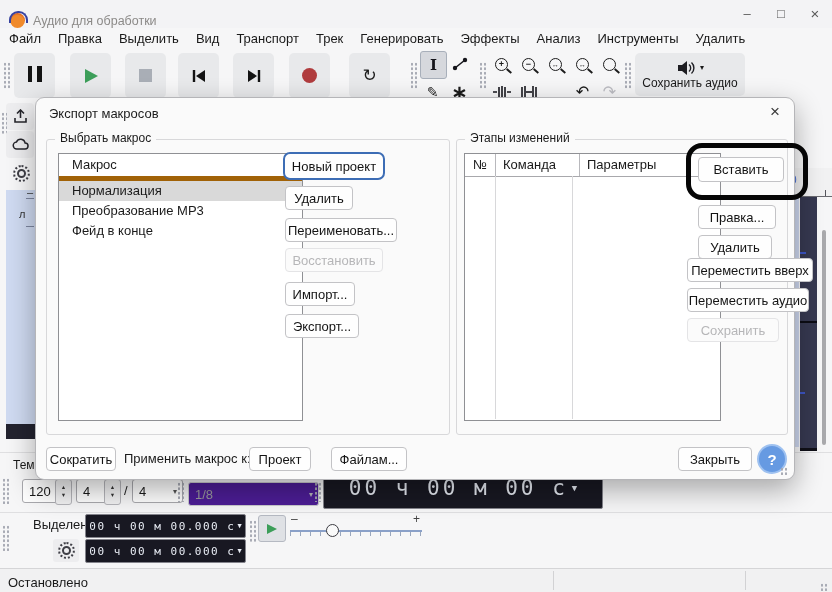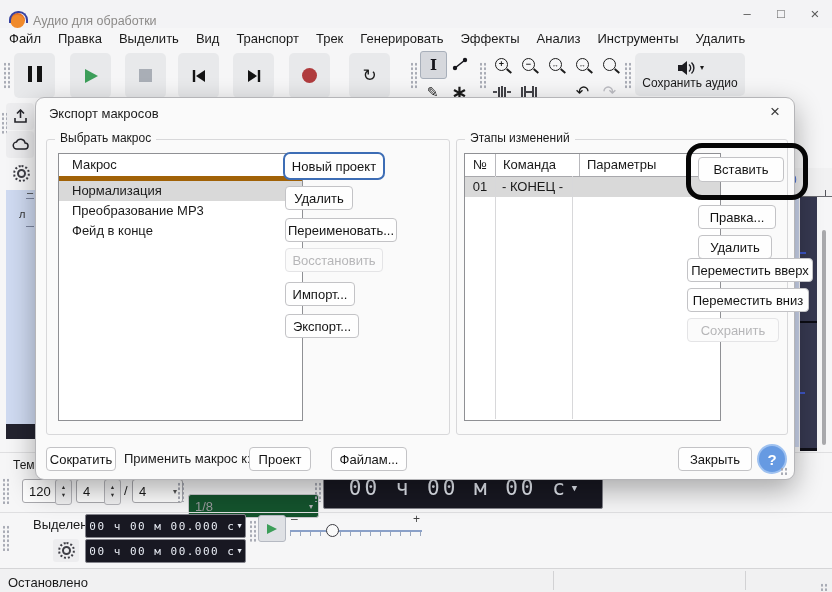--- a/index.html
+++ b/index.html
@@ -238,21 +238,21 @@
   <div class="abs spin" style="left:104px;top:479px;width:15px;height:24px">
       <span>▲</span>
       <span>▼</span>
     </div>
   <span class="abs" style="left:124px;top:483px;font-size:13px">/</span>
   <div class="abs input" style="left:132px;top:479px;width:38px;height:22px;justify-content:space-between;padding-right:5px">
       <span>4</span>
       <span style="font-size:8px;color:#555">▾</span>
     </div>
   <div class="abs grip" style="left:177px;top:482px;width:7px;height:20px"></div>
-  <div class="abs input" style="left:188px;top:494px;width:118px;height:22px;justify-content:space-between;padding-right:5px;background:#14532d;color:#9a9a9e;border-color:#c9c9cd">
+  <div class="abs input" style="left:188px;top:482px;width:118px;height:22px;justify-content:space-between;padding-right:5px;background:#4c1d95;color:#9a9a9e;border-color:#c9c9cd">
       <span>1/8</span>
       <span style="font-size:8px;color:#b5b5b9">▾</span>
     </div>
   <div class="abs grip" style="left:314px;top:482px;width:7px;height:20px"></div>
   <div class="abs seg" style="left:323px;top:467px;width:278px;height:40px;font-size:21px;letter-spacing:3px">
     <span>00 ч 00 м 00 с</span>
     <span style="font-size:9px;letter-spacing:0;margin-left:4px">▼</span>
   </div>
 
   <div class="abs" style="left:0;top:512px;width:832px;height:56px;border-top:1px solid #dfdfe1"></div>
@@ -310,33 +310,28 @@
 
     <div class="groupbox" style="left:420px;top:41px;width:330px;height:294px">
       <span class="grouplabel">Этапы изменений</span>
     </div>
     <div class="listbox" style="left:428px;top:55px;width:255px;height:266px">
       <div class="thead">
         <span style="width:30px;text-align:center;border-right:1px solid #b8b8bc">№</span>
         <span style="width:76px;padding-left:7px;border-right:1px solid #b8b8bc">Команда</span>
         <span style="flex:1;padding-left:7px">Параметры</span>
       </div>
-      <div style="display:flex;height:20px;line-height:20px;background:#d9d9d9;font-size:13px">
-        <span style="width:30px;text-align:center">01</span>
-        <span style="width:76px;padding-left:7px">- КОНЕЦ -</span>
-        <span style="flex:1"></span>
-      </div>
       <span class="abs" style="left:30px;top:22px;height:243px;border-left:1px solid #d8d8da"></span>
       <span class="abs" style="left:107px;top:22px;height:243px;border-left:1px solid #d8d8da"></span>
     </div>
     <div class="dbtn" style="left:662px;top:59px;width:84px;height:23px">Вставить</div>
     <div class="dbtn" style="left:662px;top:107px;width:76px">Правка...</div>
     <div class="dbtn" style="left:662px;top:137px;width:72px">Удалить</div>
     <div class="dbtn" style="left:651px;top:160px;width:124px">Переместить вверх</div>
-    <div class="dbtn" style="left:651px;top:190px;width:120px">Переместить вниз</div>
+    <div class="dbtn" style="left:651px;top:190px;width:120px">Переместить аудио</div>
     <div class="dbtn dis" style="left:651px;top:220px;width:90px">Сохранить</div>
 
     <div class="dbtn" style="left:10px;top:349px;width:68px">Сократить</div>
     <span class="abs" style="left:88px;top:353px;font-size:13px">Применить макрос к:</span>
     <div class="dbtn" style="left:213px;top:349px;width:60px">Проект</div>
     <div class="dbtn" style="left:295px;top:349px;width:74px">Файлам...</div>
     <div class="dbtn" style="left:642px;top:349px;width:72px">Закрыть</div>
     <div class="helpbtn" style="left:721px;top:346px">
         <span>?</span>
       </div>

